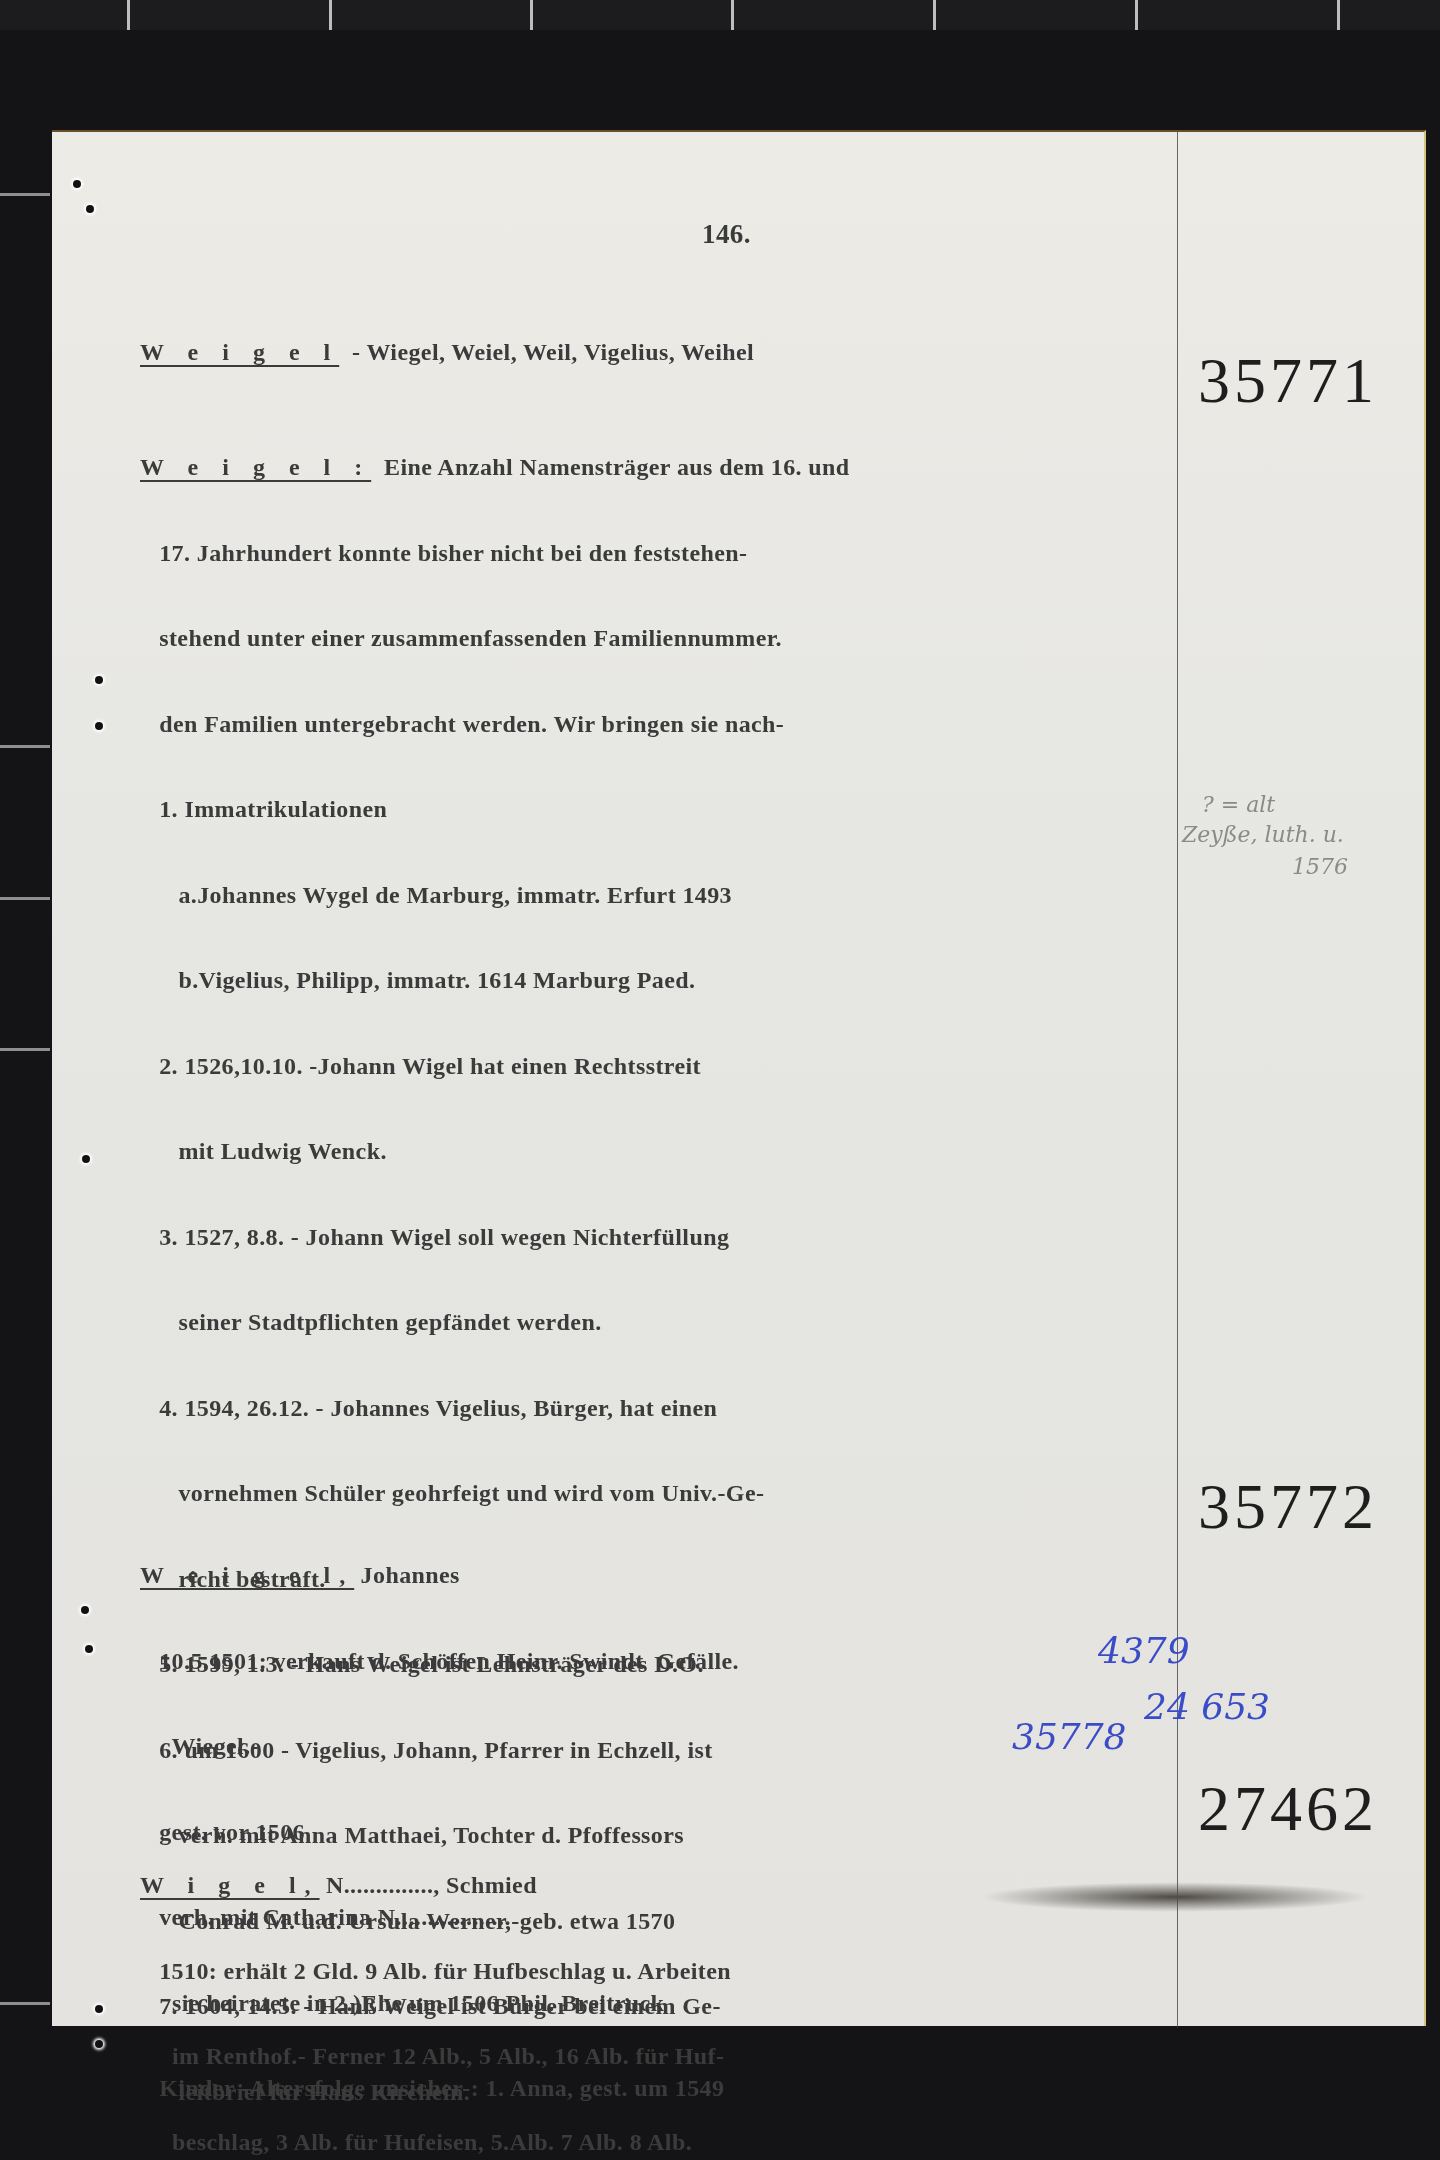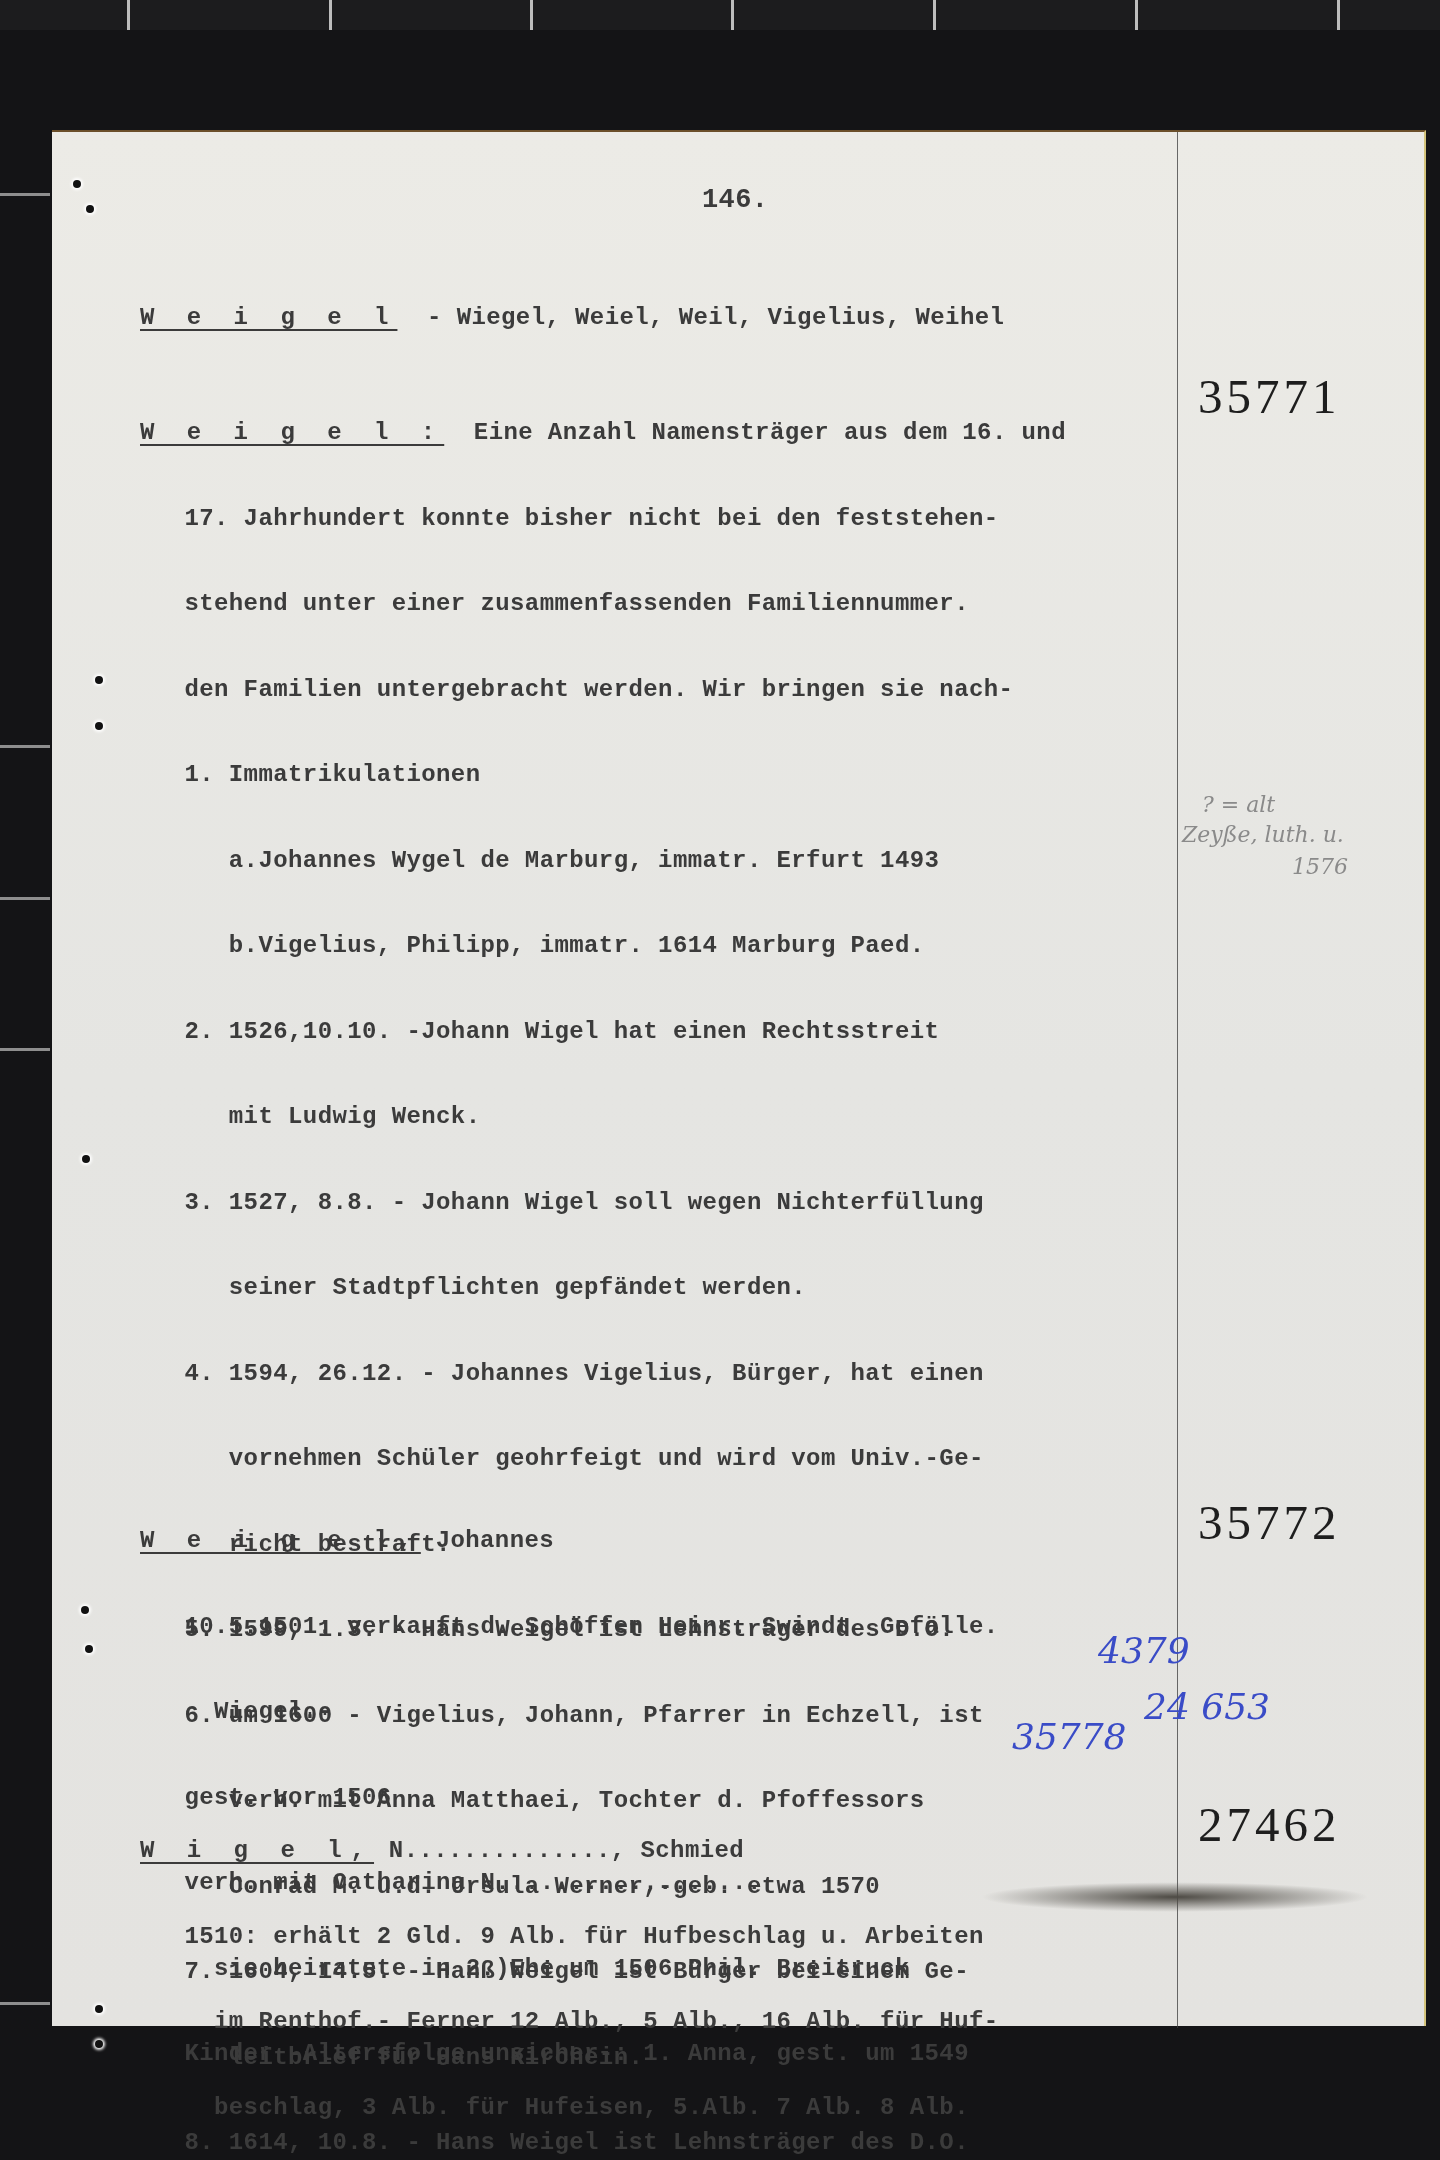--- a/index.html
+++ b/index.html
@@ -32,34 +32,35 @@
     .punch {
       position: absolute; width: 8px; height: 8px; background: #111;
       border-radius: 50%; box-shadow: 0 0 3px 2px #fff;
     }
     .shadow {
       position: absolute; left: 980px; top: 1882px; width: 390px; height: 30px;
       background: radial-gradient(ellipse at center, #4d4a44 0%, rgba(40,40,40,0) 70%);
     }
     .txt {
       position: absolute;
-      font-family: Liberation Mono, monospace;
+      font-family: Liberation Serif, serif;
       font-weight: bold;
       color: #3b3b3b;
       font-size: 24px;
       line-height: 28.5px;
       white-space: pre;
       letter-spacing: 0.4px;
+      margin-top: 34px;
     }
     .page-number { left: 650px; top: 54px; font-size: 27px; }
     .spaced { letter-spacing: 9px; text-decoration: underline; text-decoration-thickness: 2px; text-underline-offset: 5px; }
     .fam-num {
       position: absolute;
       font-family: "Liberation Serif", "DejaVu Serif", serif;
-      color: #1e1e1e; font-size: 49px; letter-spacing: 4px; margin-top: 24px;
+      color: #1e1e1e; font-size: 64px; letter-spacing: 4px;
     }
     .hand {
       position: absolute;
       font-family: "DejaVu Serif", serif;
       font-style: italic; font-size: 36px;
     }
     .pencil { color: #8a8a8a; font-size: 22px; }
     .ink { color: #3a4cc7; }
     .block { position: absolute; left: 140px; }
     .line { display: block; height: 28.5px; }

